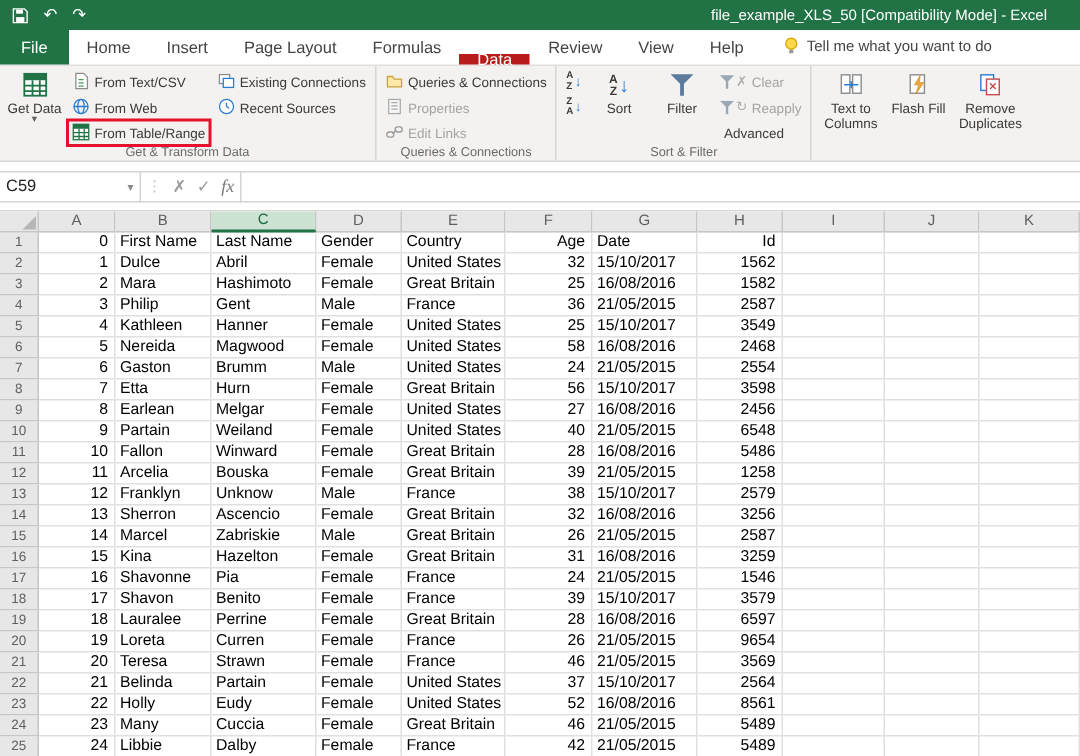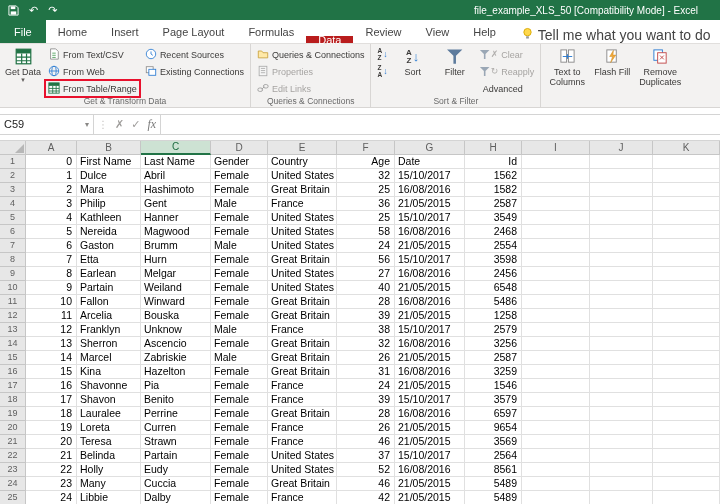--- a/index.html
+++ b/index.html
@@ -11,21 +11,21 @@
   .titlebar { height:20px; background:#217346; display:flex; align-items:center; color:#fff; padding:0 8px; }
   .qat { display:flex; align-items:center; gap:10px; }
   .qat span { font-size:11px; line-height:1; cursor:default; display:flex; align-items:center; }
   .win-title { margin-left:auto; margin-right:14px; font-size:10px; white-space:nowrap; }
 
   
   .tabrow { height:24px; background:#fff; display:flex; align-items:stretch; border-bottom:1px solid #e1dfdd; }
   .tab { display:flex; align-items:center; padding:0 12px; font-size:11px; color:#444; cursor:default; white-space:nowrap; }
   .tab.file { background:#217346; color:#fff; padding:0 14px; }
   .tab.active { background:#b91c1c; color:#fff;margin-top:16px; }
-  .tellme { display:flex; align-items:flex-end; gap:5px; margin-left:14px; font-size:14px; color:#444; white-space:nowrap; }
+  .tellme { display:flex; align-items:center; gap:5px; margin-left:14px; font-size:10px; color:#444; white-space:nowrap; }
 
   
   .ribbon { height:64px; background:#f3f2f1; display:flex; align-items:stretch; overflow:hidden; border-bottom:1px solid #d8d6d4; }
   .rgroup { position:relative; flex:0 0 auto; display:flex; flex-direction:column; padding:2px 3px 12px 3px; border-right:1px solid #d8d6d4; }
   .rgroup-label { position:absolute; left:0; right:0; bottom:1px; text-align:center; font-size:8.5px; color:#696969; white-space:nowrap; overflow:hidden; }
   .rgroup-content { display:flex; align-items:flex-start; gap:2px; }
 
   .bigbtn { display:flex; flex-direction:column; align-items:center; width:44px; min-width:40px; padding:1px 1px; font-size:9px; line-height:10px; color:#3b3a39; text-align:center; cursor:default; }
   .bigbtn .bicon { height:19px; display:flex; align-items:center; justify-content:center; margin-bottom:1px; }
   .bigbtn .chev { font-size:7px; color:#605e5c; line-height:6px; }
@@ -154,34 +154,34 @@
                   <path d="M5.5 4.5v8.5M9.5 4.5v8.5M1 7.5h12M1 10.5h12" stroke="#217346" fill="none"></path>
                 </svg>
             </span>
             <span>From Table/Range</span>
           </div>
         </div>
         <div class="smallcol">
           <div class="smallbtn">
             <span>
               <svg width="12" height="12" viewBox="0 0 14 14">
+                  <rect x="1.5" y="2" width="8" height="7" fill="#fff" stroke="#8c8c8c"></rect>
+                  <rect x="4.5" y="5" width="8" height="7" fill="#fff" stroke="#2b7cd3"></rect>
+                </svg>
+            </span>
+            <span>Existing Connections</span>
+          </div>
+          <div class="smallbtn">
+            <span>
+              <svg width="12" height="12" viewBox="0 0 14 14">
                   <circle cx="7" cy="7" r="5.5" fill="#fff" stroke="#2b7cd3"></circle>
                   <path d="M7 4v3l2.2 1.6" fill="none" stroke="#2b7cd3"></path>
                 </svg>
             </span>
             <span>Recent Sources</span>
-          </div>
-          <div class="smallbtn">
-            <span>
-              <svg width="12" height="12" viewBox="0 0 14 14">
-                  <rect x="1.5" y="2" width="8" height="7" fill="#fff" stroke="#8c8c8c"></rect>
-                  <rect x="4.5" y="5" width="8" height="7" fill="#fff" stroke="#2b7cd3"></rect>
-                </svg>
-            </span>
-            <span>Existing Connections</span>
           </div>
         </div>
       </div>
       <div class="rgroup-label">Get &amp; Transform Data</div>
     </div>
 
     <div class="rgroup">
       <div class="rgroup-content">
         <div class="smallcol">
           <div class="smallbtn">

